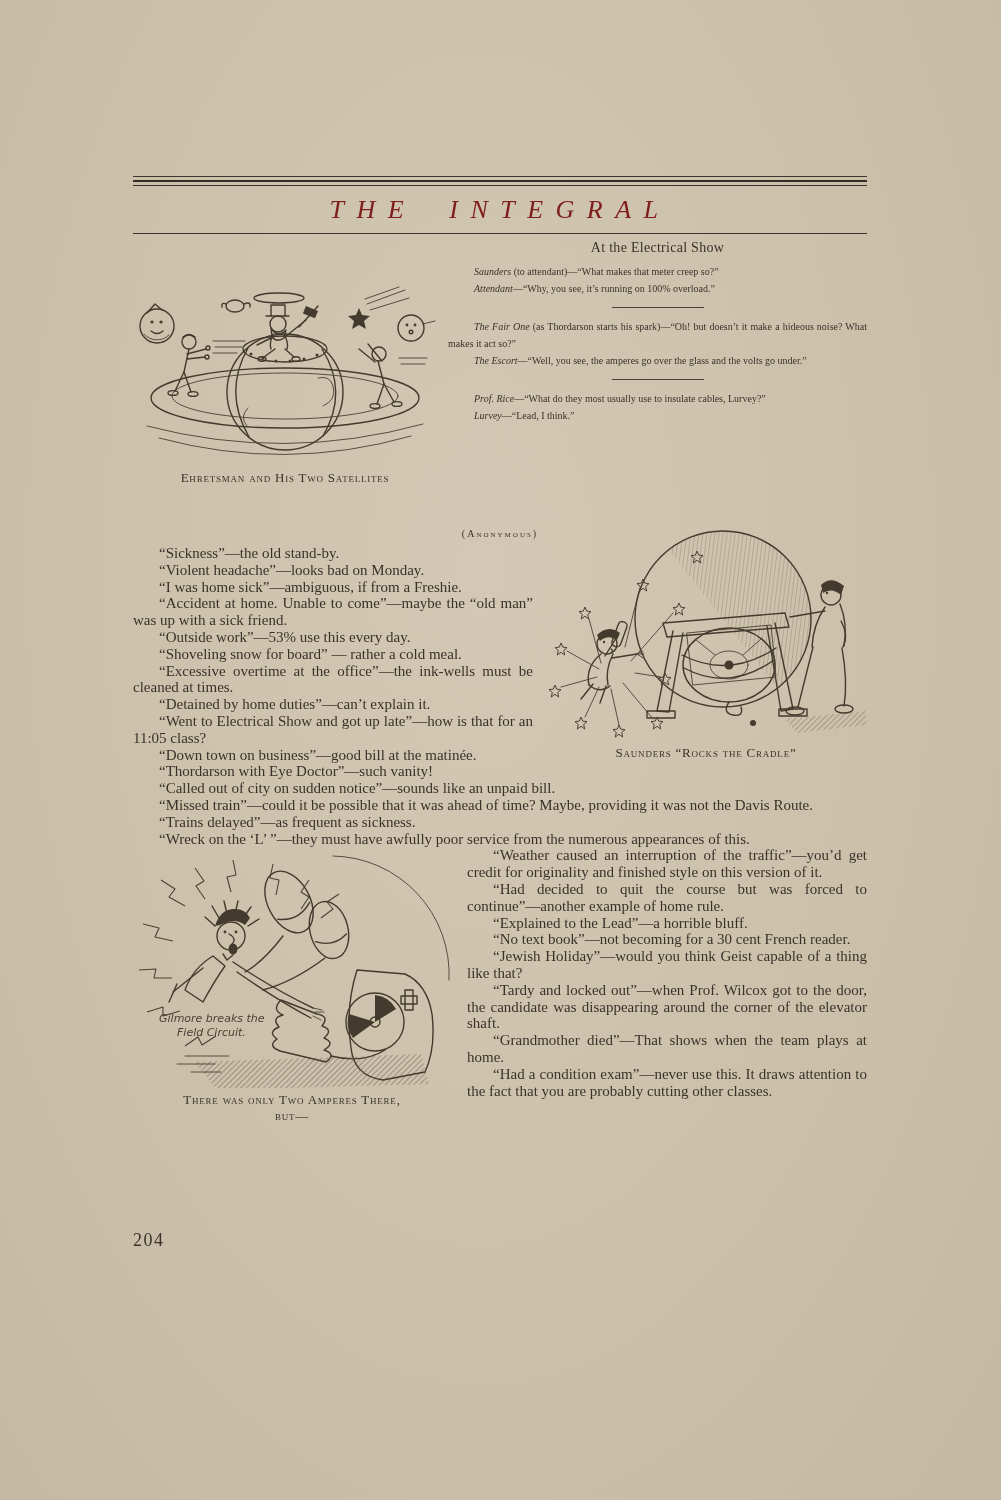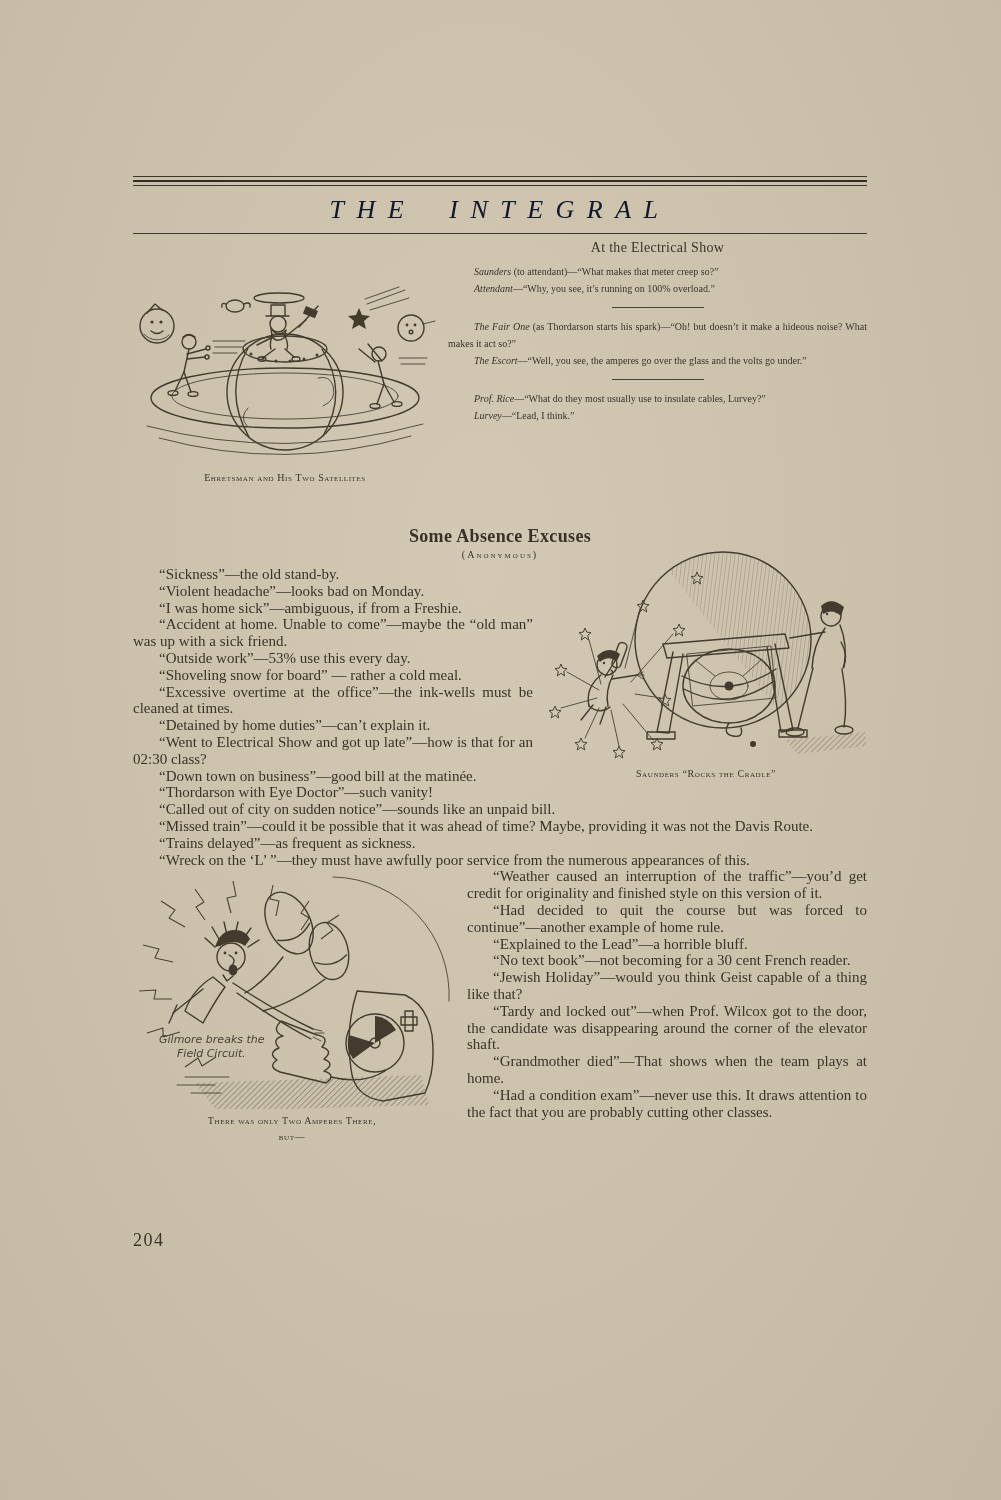--- a/index.html
+++ b/index.html
@@ -10,34 +10,34 @@
     color:#3a3229;
   }
   .abs{position:absolute;}
   
   .masthead{left:133px;top:176px;width:734px;}
   .rule{border-top:1.5px solid #3e362c;height:0;}
   .rule.thick{border-top:2.5px solid #352d24;}
   .rule.mt3{margin-top:3px;}
   .mast-title{
     margin-top:9px;text-align:center;font-style:italic;font-size:26px;
-    letter-spacing:0.48em;word-spacing:0.55em;color:#0f172a;
+    letter-spacing:0.48em;word-spacing:0.55em;color:#7f1d1d;
   }
   .rule.under{margin-top:8px;}
   
   .show-col{left:448px;top:240px;width:419px;}
   .sec-head{text-align:center;font-weight:normal;font-size:14px;letter-spacing:0.02em;margin:0 0 7px 0;}
   .dlg{margin:0;font-size:10px;line-height:17px;text-align:justify;text-indent:26px;}
   .dlg .sp{font-style:italic;}
   .div-rule{width:92px;border-top:1.5px solid #4a4136;margin:10px auto 10px auto;height:0;}
   
   .fig{text-align:center;}
   .fig svg{display:block;}
   .fig-cap{
-    font-variant:small-caps;font-size:10px;line-height:16px;letter-spacing:0.06em;
+    font-variant:small-caps;font-size:13px;line-height:16px;letter-spacing:0.06em;
     text-align:center;color:#3a3229;
   }
   .fig1{left:127px;top:286px;width:316px;}
   .fig1 .fig-cap{width:230px;margin:6px auto 0 auto;}
   
   .excuses{left:133px;top:526px;width:734px;}
   .excuses h2{text-align:center;font-weight:bold;font-size:18px;margin:0;letter-spacing:0.02em;}
   .anon{text-align:center;font-variant:small-caps;font-size:10px;letter-spacing:0.2em;margin-top:2px;}
   .exc-body{margin-top:6px;font-size:15px;line-height:16.8px;text-align:justify;}
   .exc-body p{margin:0;text-indent:26px;}
@@ -166,21 +166,20 @@
   <p class="dlg"><span class="sp">Attendant</span><span>—“Why, you see, it’s running on 100% overload.”</span></p>
   <div class="div-rule"></div>
   <p class="dlg"><span class="sp">The Fair One</span><span> (as Thordarson starts his spark)—“Oh! but doesn’t it make a hideous noise?  What makes it act so?”</span></p>
   <p class="dlg"><span class="sp">The Escort</span><span>—“Well, you see, the amperes go over the glass and the volts go under.”</span></p>
   <div class="div-rule"></div>
   <p class="dlg"><span class="sp">Prof. Rice</span><span>—“What do they most usually use to insulate cables, Lurvey?”</span></p>
   <p class="dlg"><span class="sp">Lurvey</span><span>—“Lead, I think.”</span></p>
 </div>
 
 <div class="abs excuses">
-  <h2>Some Absence Excuses</h2>
   <div class="anon">(Anonymous)</div>
 
   <div class="exc-body">
 
     <div class="fig fig2">
       <svg width="322" height="218" viewBox="0 0 322 218">
         <defs>
           <pattern id="hz3" width="4" height="4" patternUnits="userSpaceOnUse" patternTransform="rotate(45)">
             <line x1="0" y1="0" x2="0" y2="4" stroke="#4a4034" stroke-width="0.8"></line>
           </pattern>
@@ -261,21 +260,21 @@
     </div>
 
     <p>“Sickness”—the old stand-by.</p>
     <p>“Violent headache”—looks bad on Monday.</p>
     <p>“I was home sick”—ambiguous, if from a Freshie.</p>
     <p>“Accident at home.  Unable to come”—maybe the “old man” was up with a sick friend.</p>
     <p>“Outside work”—53% use this every day.</p>
     <p>“Shoveling snow for board” — rather a cold meal.</p>
     <p>“Excessive overtime at the office”—the ink-wells must be cleaned at times.</p>
     <p>“Detained by home duties”—can’t explain it.</p>
-    <p>“Went to Electrical Show and got up late”—how is that for an 02:30 class?</p>
+    <p>“Went to Electrical Show and got up late”—how is that for an 11:05 class?</p>
     <p>“Down town on business”—good bill at the matinée.</p>
     <p>“Thordarson with Eye Doctor”—such vanity!</p>
     <p>“Called out of city on sudden notice”—sounds like an unpaid bill.</p>
     <p>“Missed train”—could it be possible that it was ahead of time?  Maybe, providing it was not the Davis Route.</p>
     <p>“Trains delayed”—as frequent as sickness.</p>
     <p>“Wreck on the ‘L’ ”—they must have awfully poor service from the numerous appearances of this.</p>
 
     <div class="fig fig3">
       <svg width="318" height="238" viewBox="0 0 318 238">
         <defs>

